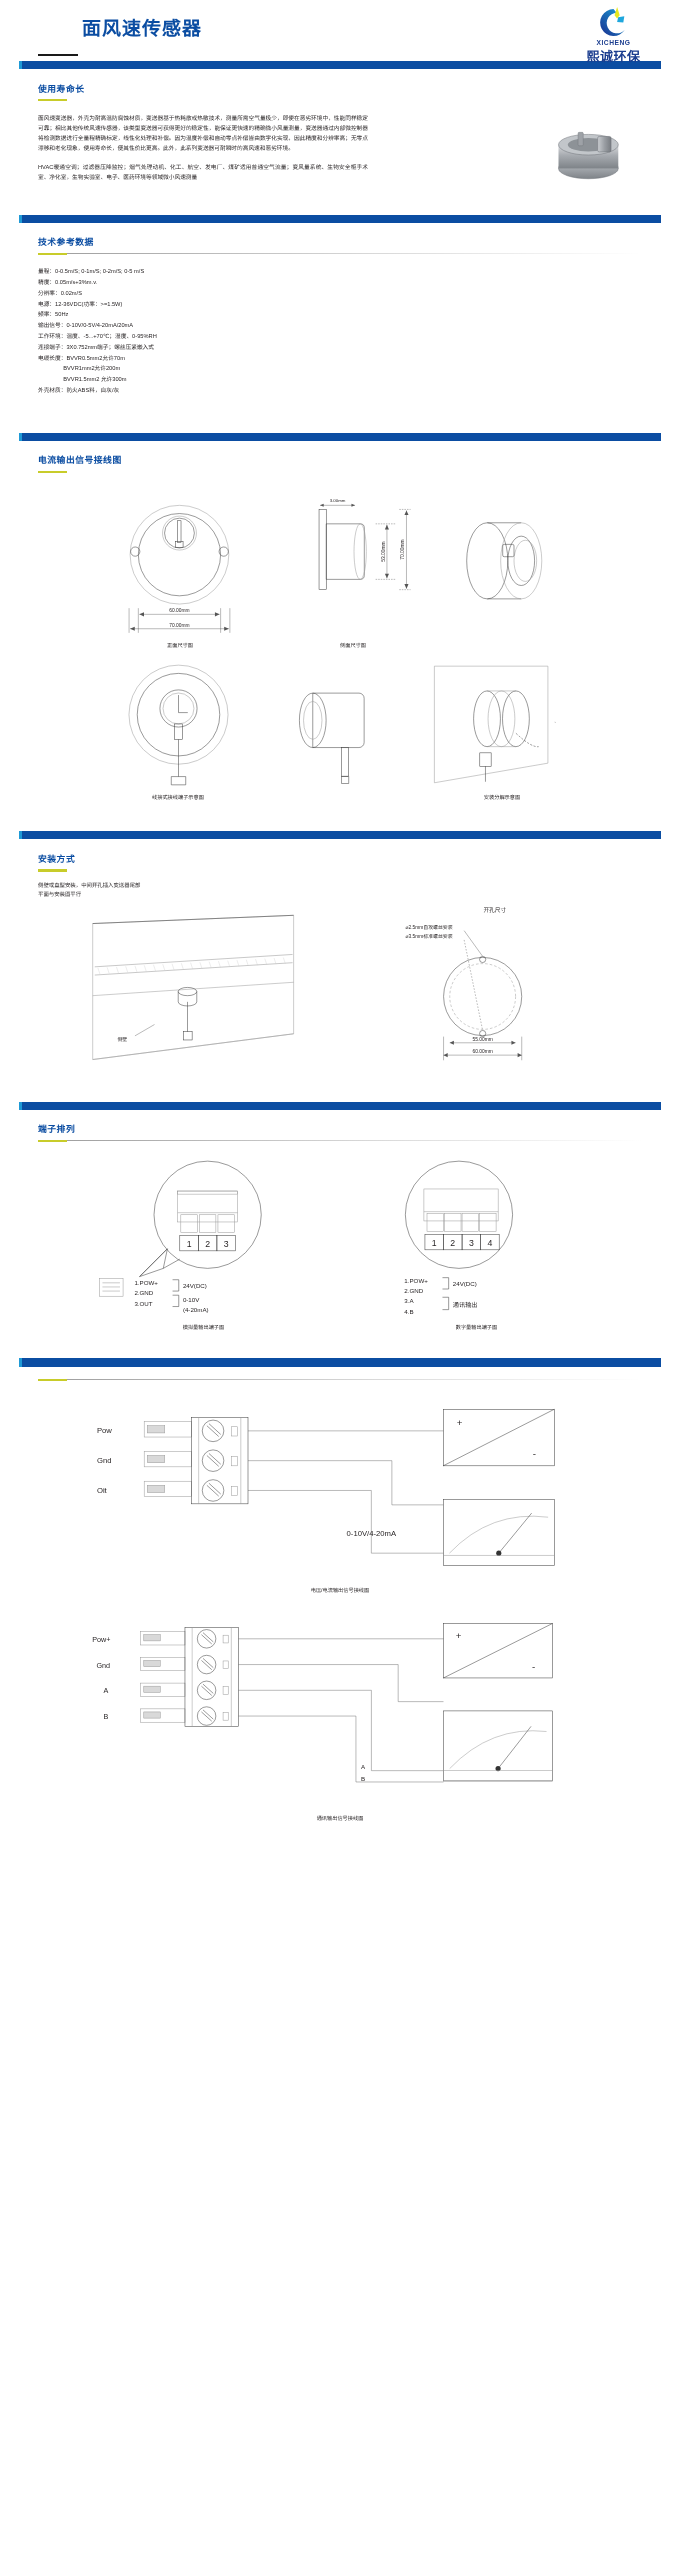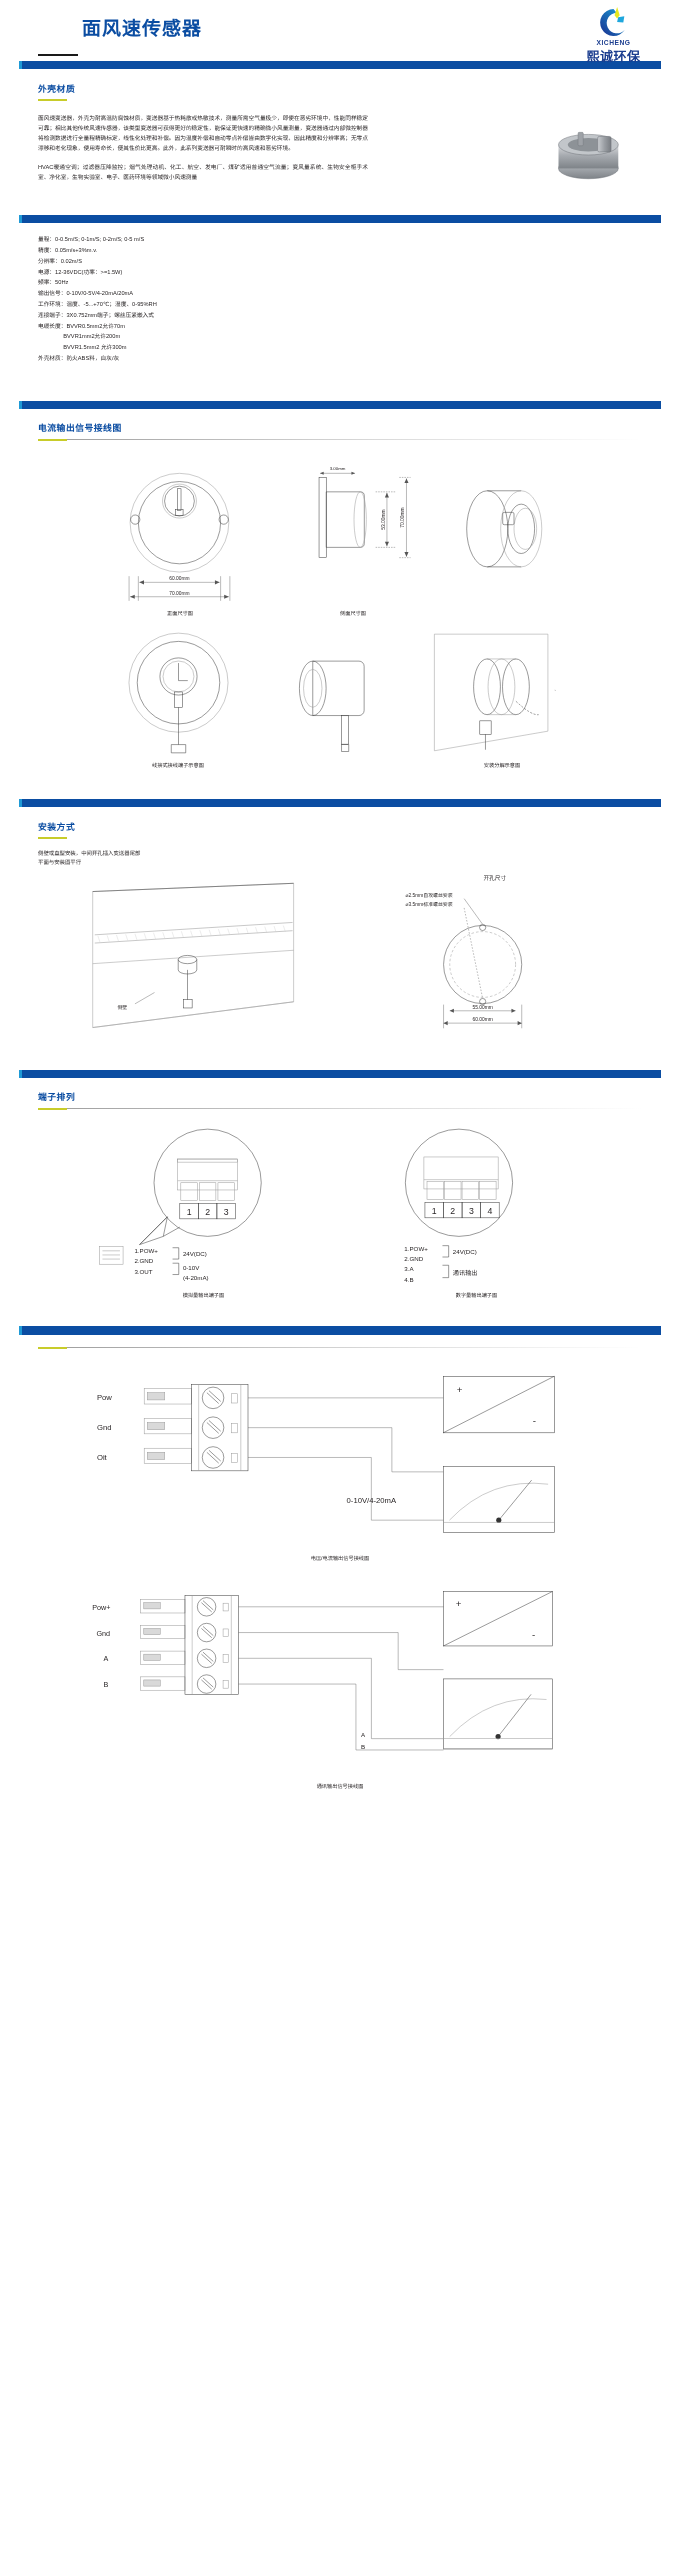--- a/index.html
+++ b/index.html
@@ -100,21 +100,21 @@
       </div>
       <div class="logo-word">XICHENG</div>
       <div class="logo-cn">熙诚环保</div>
     </div>
 
     <div class="header-rule"></div>
   </div>
 
   <div class="band"></div>
   <div class="sec-head">
-    <div class="sec-title">外壳材质</div>
+    <div class="sec-title">使用寿命长</div>
     <div class="sec-rule"></div>
   </div>
 
   <div style="position:relative;">
     <div class="body-text">
       <p>面风速变送器，外壳为耐高温防腐蚀材质，变送器基于热耗散或热敏技术，测量所需空气量极少，即使在恶劣环境中，性能同样稳定可靠；相比其他传统风速传感器，该类型变送器可获得更好的稳定性，能保证更快速的精确微小风量测量，变送器通过内部微控制器将检测数据进行全量程精确标定，线性化处理和补偿。因为温度补偿和自动零点补偿皆由数字化实现，因此精度和分辨率高；无零点漂移和老化现象，使用寿命长，便其性价比更高。此外，此系列变送器可耐瞬时的高风速和恶劣环境。</p>
       <p>HVAC暖通空调；过滤器压降监控；烟气处理动机、化工、航空、发电厂、煤矿适用普通空气流量；变风量系统、生物安全柜手术室、净化室，生物实验室、电子、医药环境等领域微小风速测量</p>
     </div>
 
     <div style="position:absolute; right:44px; top:8.2px;">
@@ -136,20 +136,24 @@
         <ellipse cx="78" cy="46" rx="58" ry="20" fill="#c2c6ca" stroke="#6f7479" stroke-width="1"></ellipse>
         <ellipse cx="78" cy="46" rx="40" ry="13" fill="#8d9297"></ellipse>
         <rect x="96" y="30" width="26" height="30" rx="3" fill="url(#metal2)" stroke="#6f7479" stroke-width="1"></rect>
         <rect x="58" y="22" width="10" height="26" rx="2" fill="#9ea2a7" stroke="#6f7479" stroke-width="0.8"></rect>
       </svg>
     </div>
   </div>
 
   <div style="height:24px"></div>
   <div class="band"></div>
+  <div class="sec-head">
+    <div class="sec-title">技术参考数据</div>
+    <div class="sec-rule"></div>
+  </div>
   <div class="spec-list">
     <div>量程：0-0.5m/S; 0-1m/S; 0-2m/S; 0-5 m/S</div>
     <div>精度：0.05m/s+3%m.v.</div>
     <div>分辨率：0.02m/S</div>
     <div>电源：12-36VDC(功率：&gt;=1.5W)</div>
     <div>频率：50Hz</div>
     <div>输出信号：0-10V/0-5V/4-20mA/20mA</div>
     <div>工作环境：温度、-5...+70℃；湿度、0-95%RH</div>
     <div>连接端子：3X0.752mm端子；螺丝压紧嵌入式</div>
     <div>电缆长度：BVVR0.5mm2允许70m</div>

